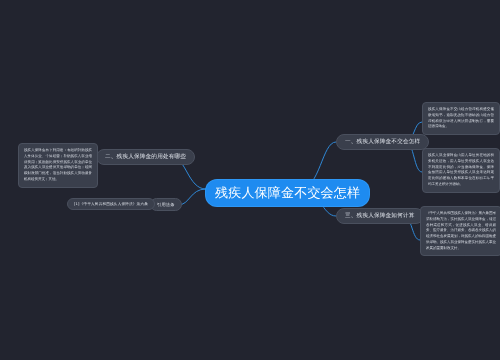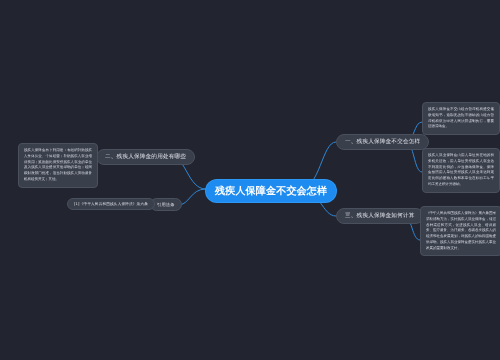--- a/index.html
+++ b/index.html
@@ -21,22 +21,22 @@
     border-radius:9px;
     color:#e8eaf0;
     letter-spacing:.2px;
   }
 
   
   .root{
     background:#1e8bf0;
     color:#ffffff;
     border-radius:11px;
-    font-size:10px;
-    font-weight:bold;
+    font-size:13px;
+    font-weight:normal;
     padding:4px 9px;
     box-shadow:0 0 0 1px #2d97f5;
     white-space:nowrap;
   }
 
   
   .branch{
     background:#3a3f4c;
     border:1px solid #4a505e;
     border-radius:11px;

